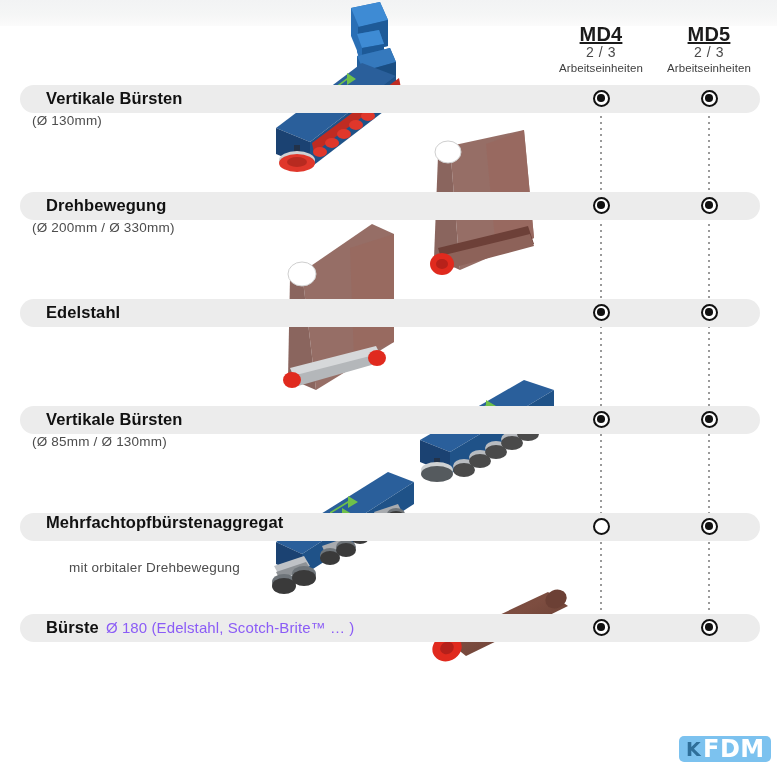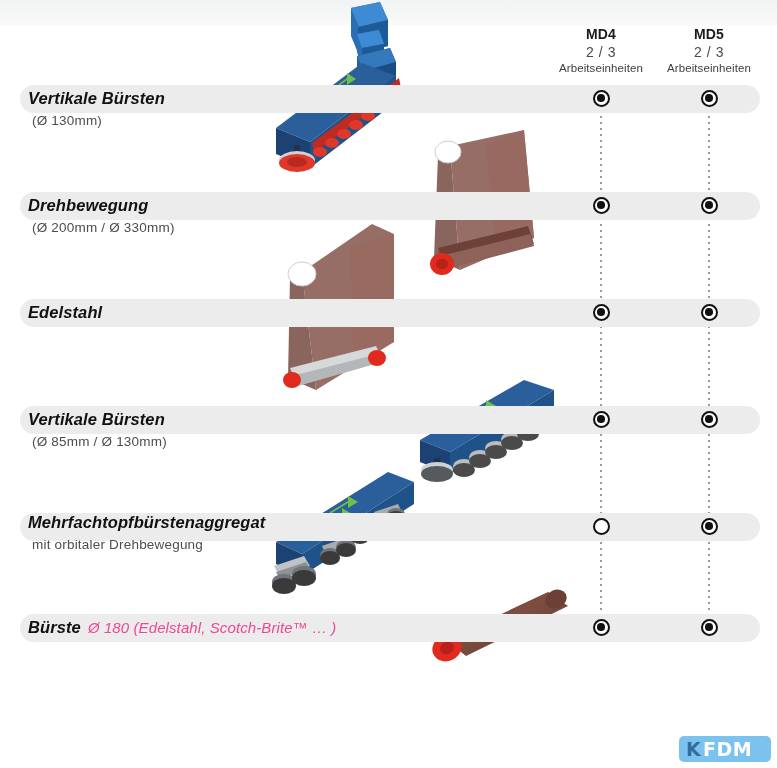--- a/index.html
+++ b/index.html
@@ -28,24 +28,25 @@
   }
 
   
   .col-header {
     position: absolute;
     text-align: center;
     width: 120px;
     color: #1b1b1b;
   }
   .col-header .col-name {
-    font-size: 14px;
+    font-size: 20px;
     font-weight: bold;
     letter-spacing: .2px;
     line-height: 20px;
+    text-decoration: underline;
   }
   .col-header .col-count {
     font-size: 14px;
     color: #4a4a4a;
     line-height: 17px;
     letter-spacing: .6px;
   }
   .col-header .col-unit {
     font-size: 11.5px;
     color: #3e3e3e;
@@ -66,32 +67,31 @@
   .row-band {
     position: absolute;
     left: 20px;
     width: 740px;
     height: 28px;
     background: #ececec;
     border-radius: 14px;
   }
   .row-title {
     position: absolute;
-    left: 28px;
+    left: 46px;
     color: #111111;
     font-size: 16.5px;
     font-weight: bold;
     letter-spacing: .1px;
     white-space: nowrap;
-    font-style: italic;
   }
   .row-title .row-title-light {
     font-weight: normal;
     font-size: 15px;
-    color: #ec4899;
+    color: #8b5cf6;
     letter-spacing: .1px;
   }
   .row-sub {
     position: absolute;
     left: 32px;
     color: #4d4d4d;
     font-size: 13.5px;
     letter-spacing: .2px;
     white-space: nowrap;
   }
@@ -149,21 +149,21 @@
     left: 7px; top: 3px;
     font-size: 19px;
     font-weight: bold;
     color: #2f6f9a;
     font-family: "DejaVu Sans", sans-serif;
     line-height: 20px;
   }
   .fdm-badge .fdm-text {
     position: absolute;
     left: 24px; top: 3px;
-    font-size: 19px;
+    font-size: 24px;
     font-weight: bold;
     color: #ffffff;
     font-family: "DejaVu Sans", sans-serif;
     letter-spacing: .5px;
     line-height: 20px;
   }
 </style>
 </head>
 <body>
 
@@ -363,21 +363,21 @@
   <div class="marker filled" style="left:701px; top:304px;"></div>
 
   <div class="row-band" style="top:406px;"></div>
   <div class="row-title" style="top:410px;">Vertikale Bürsten</div>
   <div class="row-sub" style="top:434px;">(Ø 85mm / Ø 130mm)</div>
   <div class="marker filled" style="left:593px; top:411px;"></div>
   <div class="marker filled" style="left:701px; top:411px;"></div>
 
   <div class="row-band" style="top:513px;"></div>
   <div class="row-title" style="top:513px;">Mehrfachtopfbürstenaggregat</div>
-  <div class="row-sub" style="top:537px;">mit orbitaler Drehbewegung</div>
+  <div class="row-sub" style="top:560px;margin-left:37px;">mit orbitaler Drehbewegung</div>
   <div class="marker empty" style="left:593px; top:518px;"></div>
   <div class="marker filled" style="left:701px; top:518px;"></div>
 
   <div class="row-band" style="top:614px;"></div>
   <div class="row-title" style="top:618px;">
     <span>Bürste</span><span class="row-title-light" style="margin-left:7px;">Ø 180 (Edelstahl, Scotch-Brite™ … )</span>
   </div>
   <div class="marker filled" style="left:593px; top:619px;"></div>
   <div class="marker filled" style="left:701px; top:619px;"></div>
 

